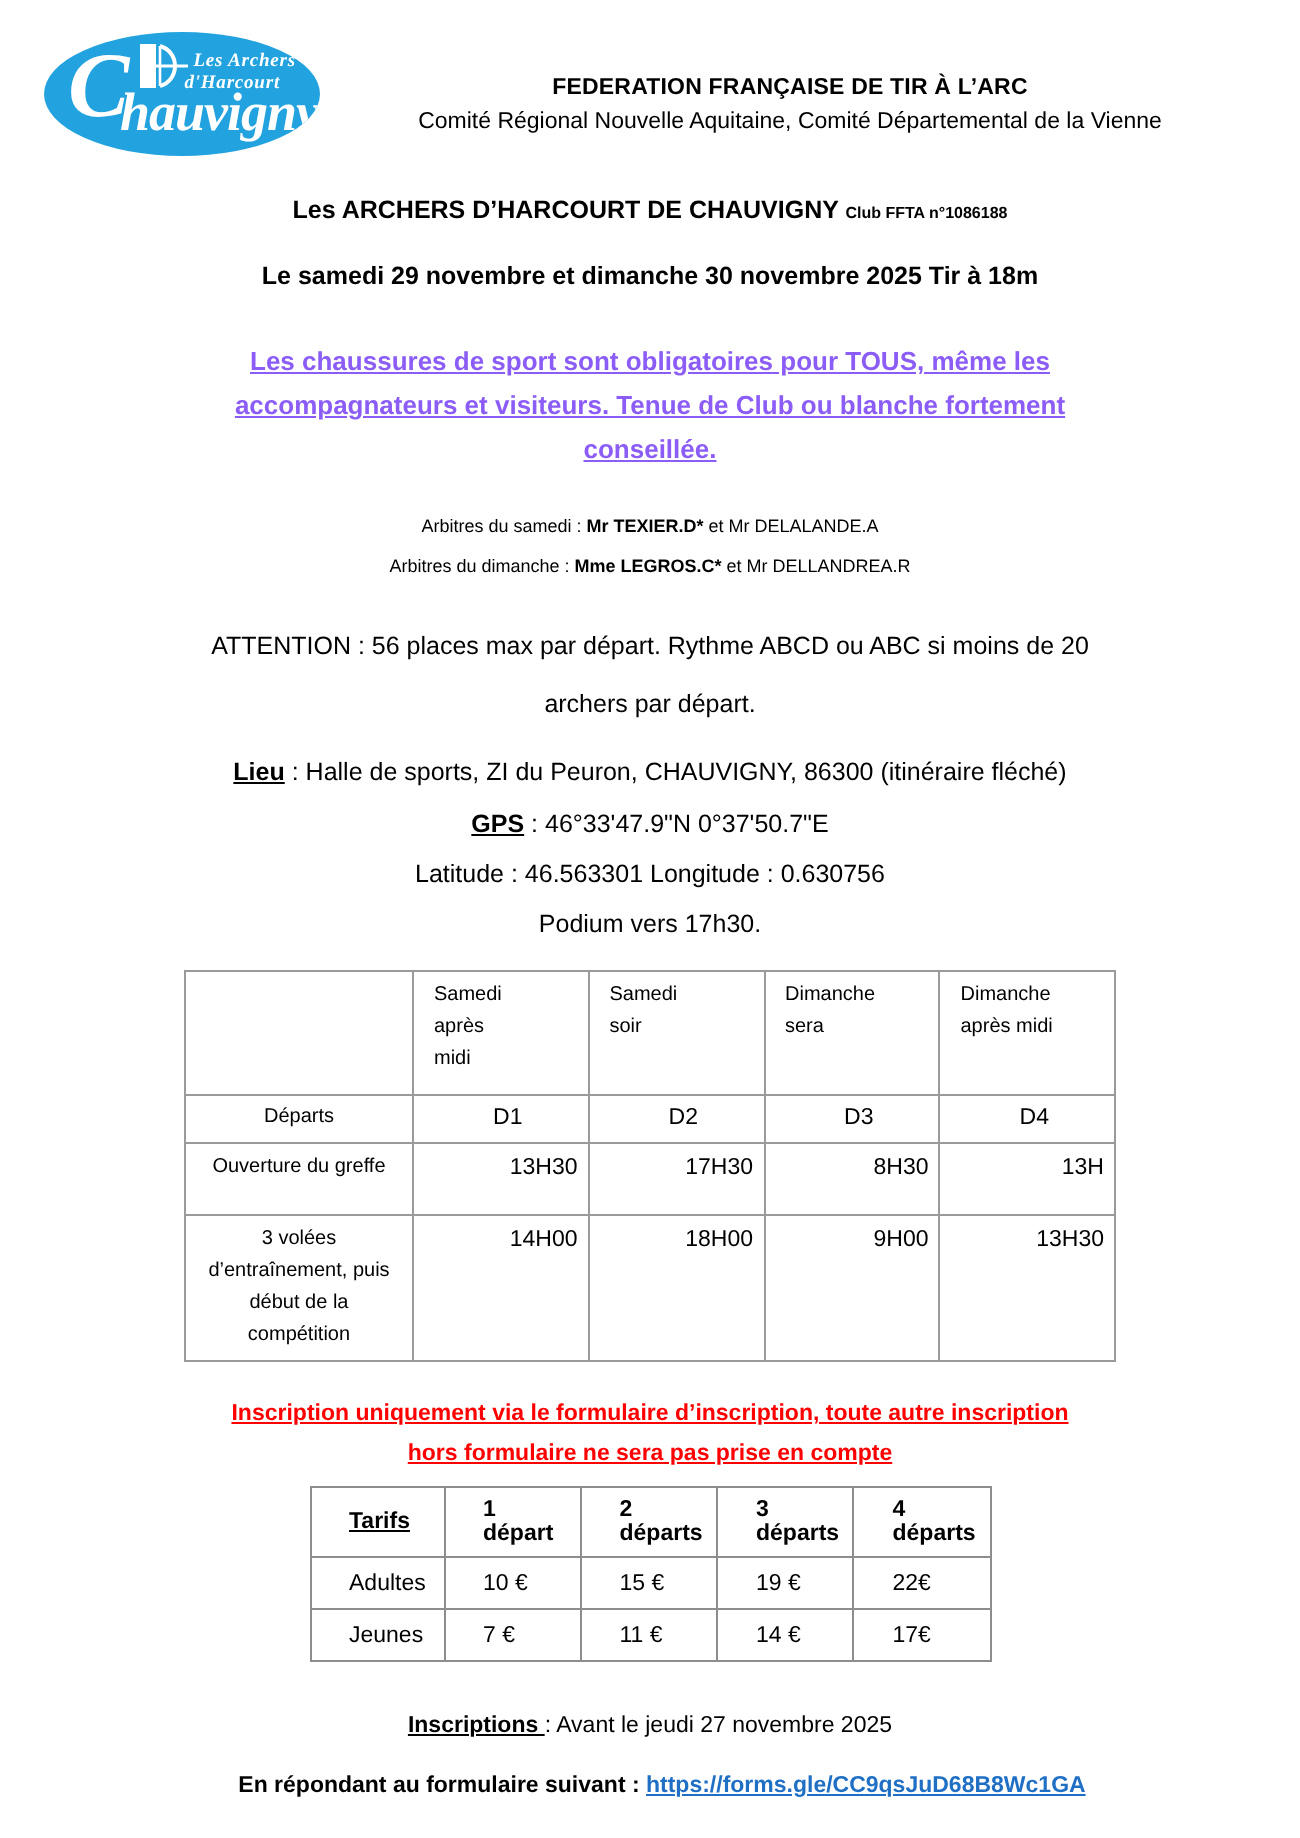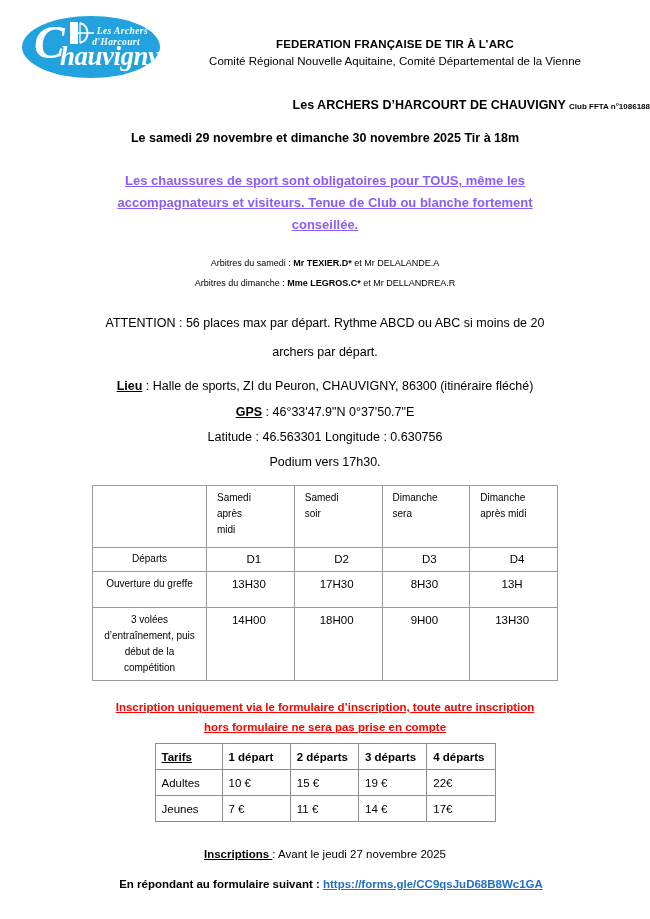--- a/index.html
+++ b/index.html
@@ -93,21 +93,21 @@
     letter-spacing: 0.1px;
     line-height: 16px;
   }
   .fed-line2 {
     font-size: 11.5px;
     line-height: 18px;
   }
 
   
   .club-line {
-    text-align: right;
+    text-align: center;
     font-size: 12.5px;
     font-weight: bold;
     margin-top: 10px;
   }
   .club-line .ffta {
     font-size: 8px;
     font-weight: bold;
   }
   .date-line {
     text-align: center;
@@ -175,21 +175,21 @@
     text-align: center;
     width: 114px;
   }
   table.sched td.hd {
     font-size: 10px;
     text-align: left;
     padding-left: 10px;
   }
   table.sched td.val {
     font-size: 11.5px;
-    text-align: center;
+    text-align: right;
     padding-left: 2px;
   }
   table.sched tr.hdr td { height: 62px; }
   table.sched tr.dep td {
     height: 24px; padding-top: 3px;
     vertical-align: middle;
   }
   table.sched tr.dep td.val { font-size: 11.5px; text-align: center; padding-left: 12px;}
   table.sched tr.ouv td { height: 36px; }
   table.sched tr.vol td { height: 66px; }
@@ -212,21 +212,21 @@
     width: 341px;
   }
   table.tarifs {
     border-collapse: collapse;
     width: 341px;
     table-layout: fixed;
   }
   table.tarifs td {
     border: 1px solid #8d8d8d;
     font-size: 11.5px;
-    padding: 5px 6px;
+    padding: 5px 19px;
     height: 26px;
   }
   table.tarifs td.th {
     font-weight: bold;
     text-align: left;
   }
   table.tarifs td.first { width: 67px; }
 
   
   .inscr-date {

